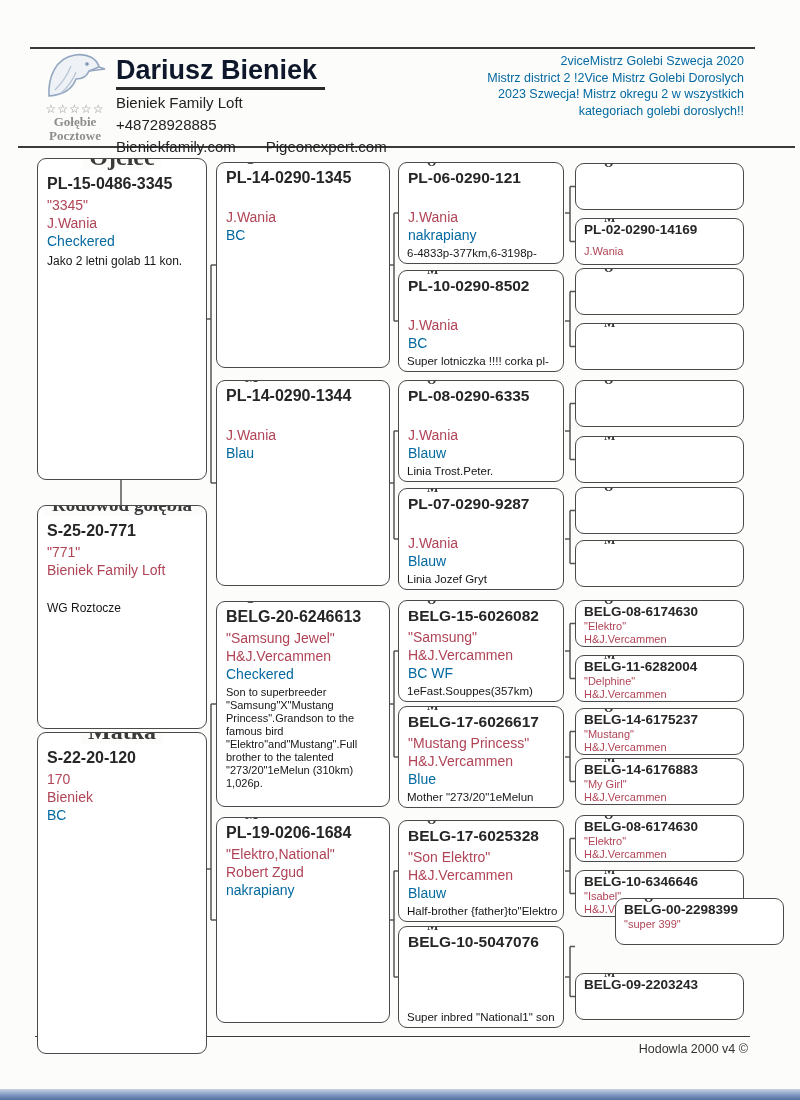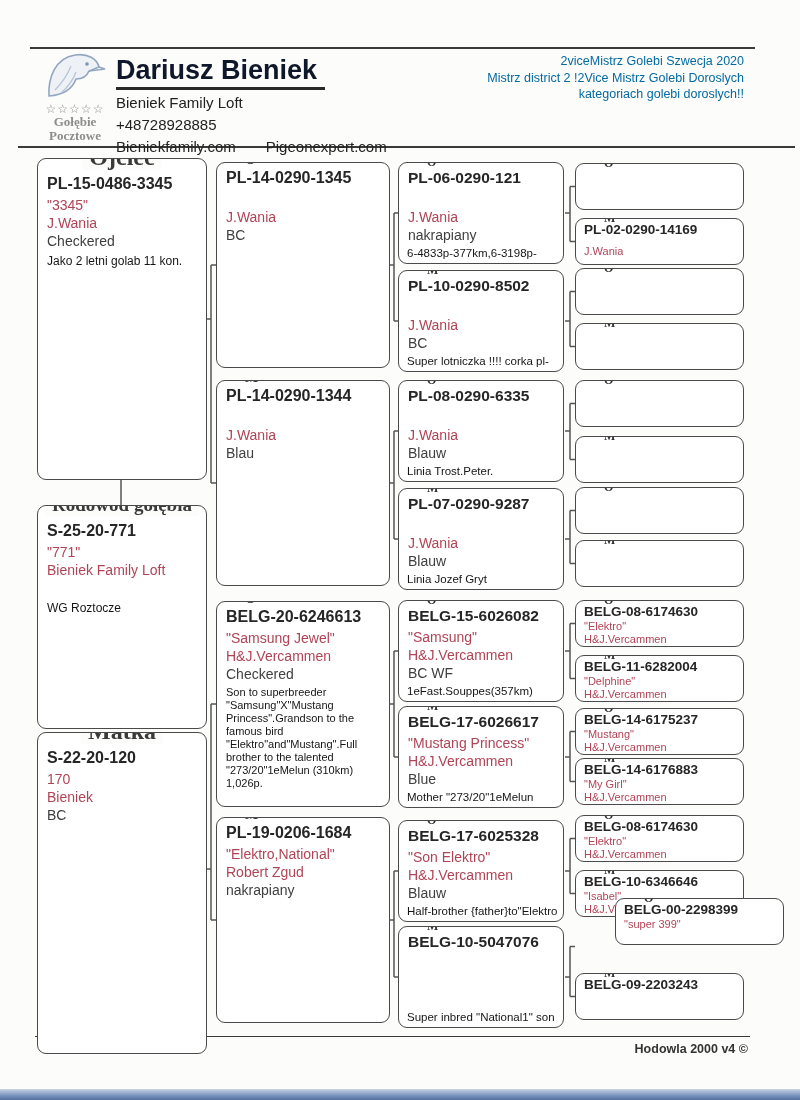--- a/index.html
+++ b/index.html
@@ -29,28 +29,28 @@
        font-family:"Liberation Serif",serif;font-weight:bold;font-size:12px;color:#333;line-height:14px;}
   .c2 .tag{font-size:14px;top:-10px;}
   .blabel{position:absolute;top:-15px;left:50%;transform:translateX(-50%);background:#fcfcfb;
           padding:0 7px;font-family:"Liberation Serif",serif;font-weight:bold;font-size:24px;
           color:#3a3a3a;line-height:26px;white-space:nowrap;}
   .blabel.small{font-size:19px;top:-12px;line-height:22px;}
   .ring{font-weight:bold;font-size:16px;color:#262626;line-height:20px;margin-bottom:2px;}
   .c3 .ring{font-size:15.5px;}
   .line{font-size:14px;line-height:18px;min-height:18px;}
   .name,.owner{color:#b04456;}
-  .pcolor{color:#404040;}
+  .pcolor{color:#0369a1;}
   .comment{font-size:12px;color:#151515;line-height:14px;margin-top:4px;}
   .c2 .comment{font-size:11px;line-height:13px;margin-top:3px;}
   .cbottom{position:absolute;left:8px;right:4px;bottom:3px;font-size:11.5px;color:#151515;line-height:13px;margin:0;}
   .c4 .ring{font-size:13.5px;line-height:16px;margin-bottom:0;}
   .c4 .line{font-size:11px;line-height:13px;min-height:0;}
   svg.conn{position:absolute;left:0;top:0;pointer-events:none;}
-  .footer-credit{position:absolute;top:1042px;right:52px;font-size:12.5px;color:#333;font-weight:bold;}
+  .footer-credit{position:absolute;top:1042px;right:52px;font-size:12.5px;color:#333;}
   .scanedge{position:absolute;left:0;right:0;bottom:0;height:11px;
             background:linear-gradient(180deg,#c9d3e2 0%,#7e97c0 55%,#54709f 100%);}
 </style>
 </head>
 <body>
 
 <div class="page">
 
   <div class="rule" style="top:47px;left:30px;width:725px;"></div>
   <div class="rule" style="top:146px;left:18px;width:777px;"></div>
@@ -73,20 +73,21 @@
     <div class="hline">Bieniek Family Loft</div>
     <div class="hline">+48728928885</div>
     <div class="hline">
       <span>Bieniekfamily.com</span><span class="gap"></span><span>Pigeonexpert.com</span>
     </div>
   </div>
 
   <div class="achv">
     <div>2viceMistrz Golebi Szwecja 2020</div>
     <div>Mistrz district 2 !2Vice Mistrz Golebi Doroslych</div>
+    <div>2023 Szwecja! Mistrz okregu 2 w wszystkich</div>
     <div>kategoriach golebi doroslych!!</div>
   </div>
 
   <svg class="conn" width="800" height="1100">
     <path fill="none" stroke="#555" stroke-width="1.5" d="
       M121 480 V505 M121 688 V708
       M207 319 H211 M211 265 V483 M211 265 H216 M211 483 H216
       M207 869 H211 M211 704 V920 M211 704 H216 M211 920 H216
       M390 265 H394 M394 213 V321 M394 213 H398 M394 321 H398
       M390 483 H394 M394 431 V539 M394 431 H398 M394 539 H398

